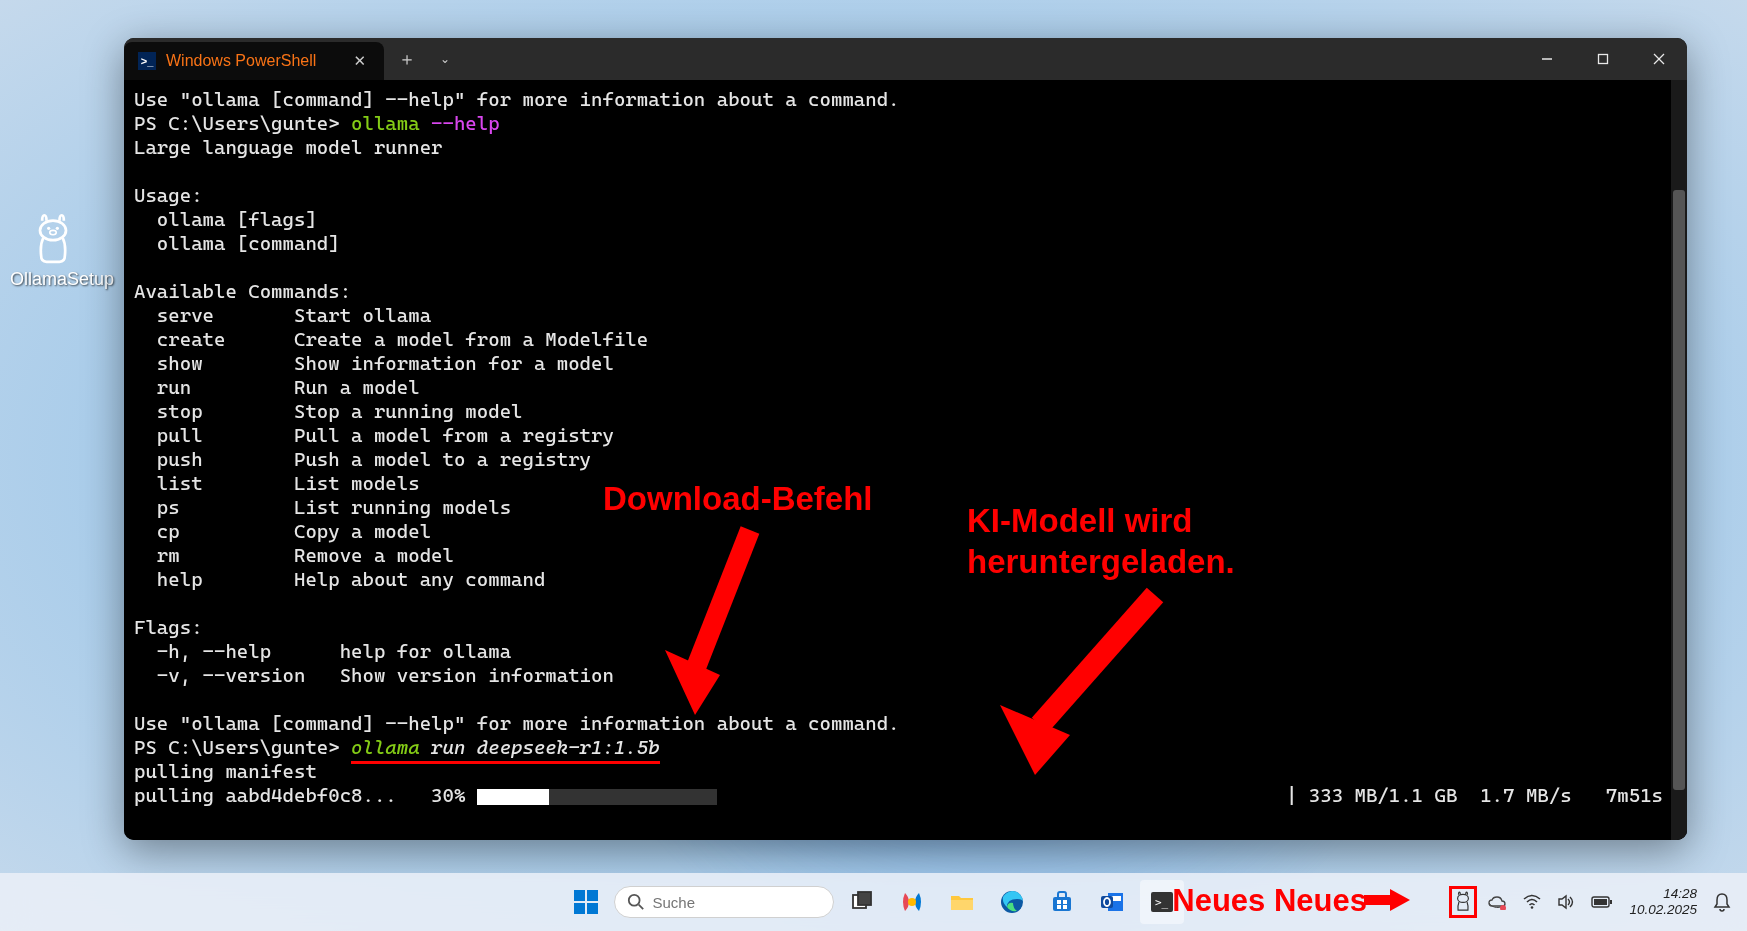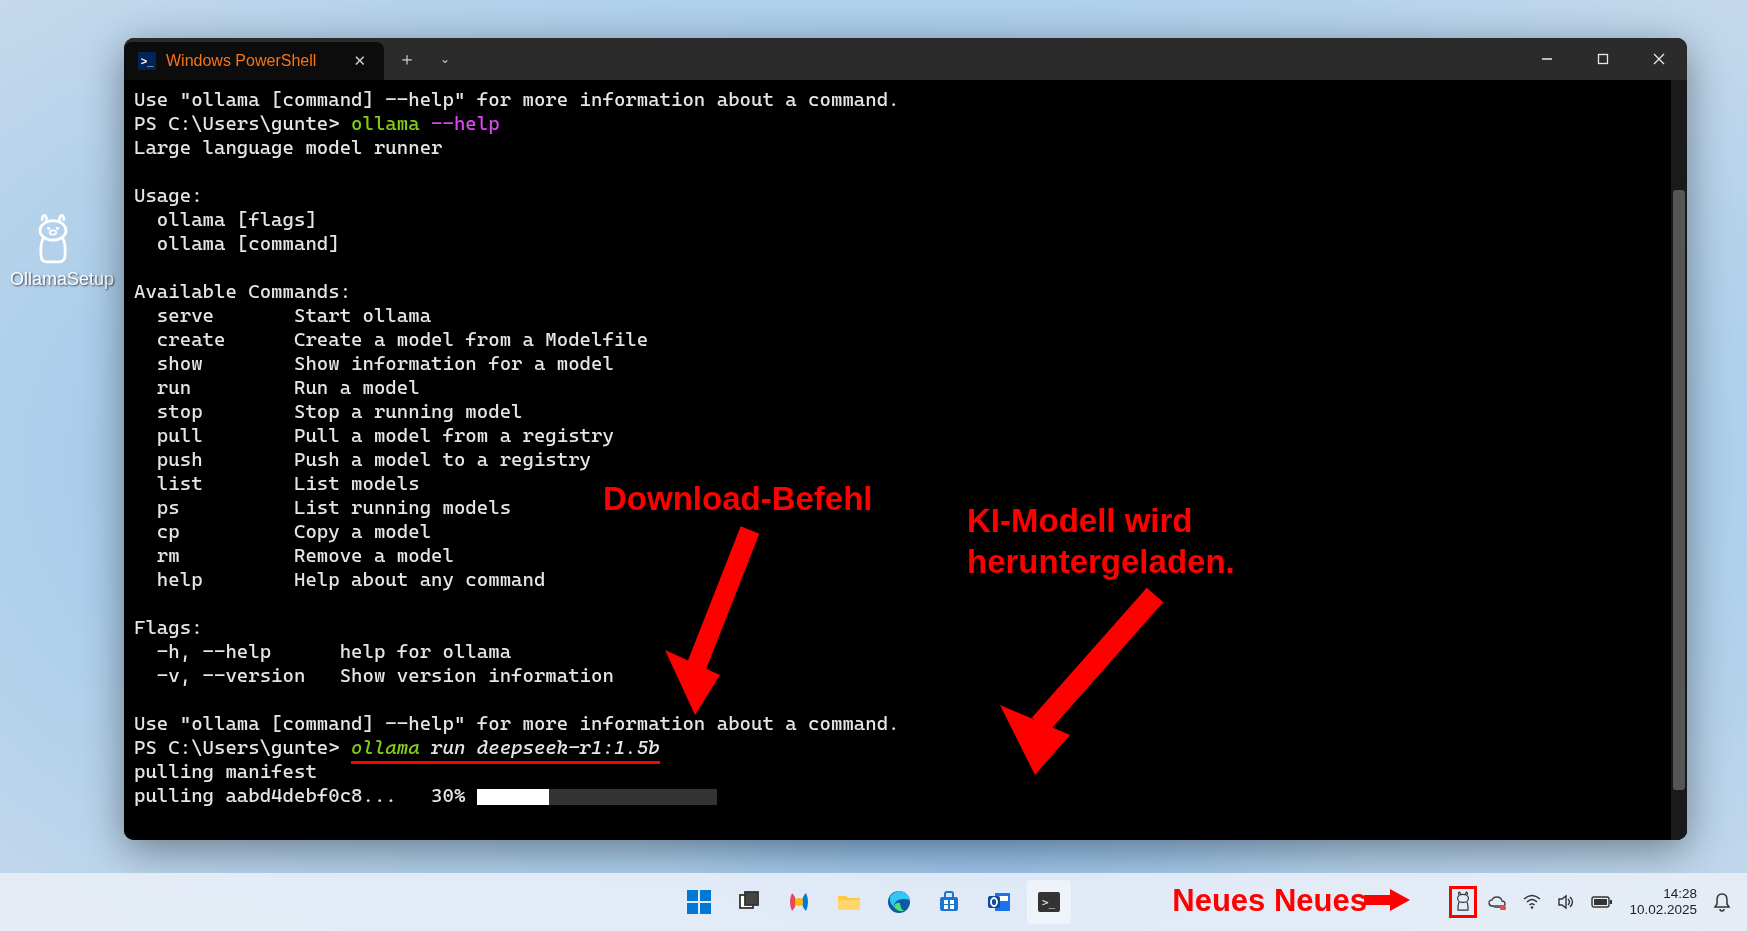--- a/index.html
+++ b/index.html
@@ -171,21 +171,21 @@
 .taskbar-right {
   position: absolute;
   right: 10px;
   display: flex;
   align-items: center;
   gap: 4px;
   font-size: 13px;
   color: #222;
 }
 .tray-icon { padding: 4px 6px; cursor:pointer; display:flex; align-items:center;}
-.clock { text-align: right; line-height:1.2; font-size:13.5px; padding: 0 6px;}
+.clock { text-align: right; line-height:1.2; font-size:13.5px; padding: 0 6px; font-style: italic;}
 .red-box { border: 3px solid red; padding: 2px; }
 .neues-symbol-label {
   position: absolute;
   bottom: 12px;
   color: red;
   font-family: Arial,sans-serif;
   font-weight: bold;
   font-size: 31px;
   z-index: 60;
 }
@@ -259,21 +259,21 @@
   rm          Remove a model
   help        Help about any command
 
 Flags:
   -h, --help      help for ollama
   -v, --version   Show version information
 
 Use "ollama [command] --help" for more information about a command.
 PS C:\Users\gunte&gt; <span class="underline-cmd"><span class="yellow">ollama</span> run deepseek-r1:1.5b</span>
 pulling manifest
-pulling aabd4debf0c8...   30% <span class="progress-bar"><span class="progress-fill" style="width:72px"></span></span><div class="scrollbar"><div class="scrollbar-thumb" style="top:110px;height:600px;"></div></div></div>
+pulling aabd4debf0c8...   30% <span class="progress-bar"><span class="progress-fill" style="width:72px"></span></span><span style="position:absolute; right:24px;">| 333 MB/1.1 GB  1.7 MB/s   7m51s</span><div class="scrollbar"><div class="scrollbar-thumb" style="top:110px;height:600px;"></div></div></div>
 </div>
 
 <div class="annotation" style="left:603px; top:478px;">Download-Befehl</div>
 <svg class="arrow" style="left:640px; top:520px;" width="140" height="200">
   <path d="M110 10 L55 150" stroke="red" stroke-width="20"></path>
   <polygon points="25,130 80,155 55,195" fill="red"></polygon>
 </svg>
 
 <div class="annotation" style="left:967px; top:500px; white-space:pre-line;">KI-Modell wird
 heruntergeladen.</div>
@@ -290,20 +290,27 @@
 
 <div class="taskbar">
   <div class="taskbar-center">
     <div class="tb-icon">
       <svg width="28" height="28" viewBox="0 0 28 28">
         <rect x="2" y="2" width="11" height="11" fill="#0078d4"></rect>
           <rect x="15" y="2" width="11" height="11" fill="#0078d4"></rect>
         <rect x="2" y="15" width="11" height="11" fill="#0078d4"></rect>
           <rect x="15" y="15" width="11" height="11" fill="#0078d4"></rect>
       </svg>
+    </div>
+    <div class="search-box">
+      <svg width="18" height="18" viewBox="0 0 20 20">
+          <circle cx="8" cy="8" r="6" stroke="#555" stroke-width="2" fill="none"></circle>
+          <line x1="13" y1="13" x2="18" y2="18" stroke="#555" stroke-width="2"></line>
+        </svg>
+      <input placeholder="Suche" style="">
     </div>
     <div class="tb-icon">
       <svg width="24" height="24" viewBox="0 0 24 24">
           <rect x="3" y="5" width="13" height="13" stroke="#333" stroke-width="1.8" fill="#fff"></rect>
           <rect x="8" y="2" width="13" height="13" stroke="#333" stroke-width="1.8" fill="#444"></rect>
         </svg>
     </div>
     <div class="tb-icon">
       <svg width="26" height="26" viewBox="0 0 26 26">
           <path d="M6 4 Q2 13 6 22 Q10 18 10 13 Q10 8 6 4" fill="#e74856"></path>

